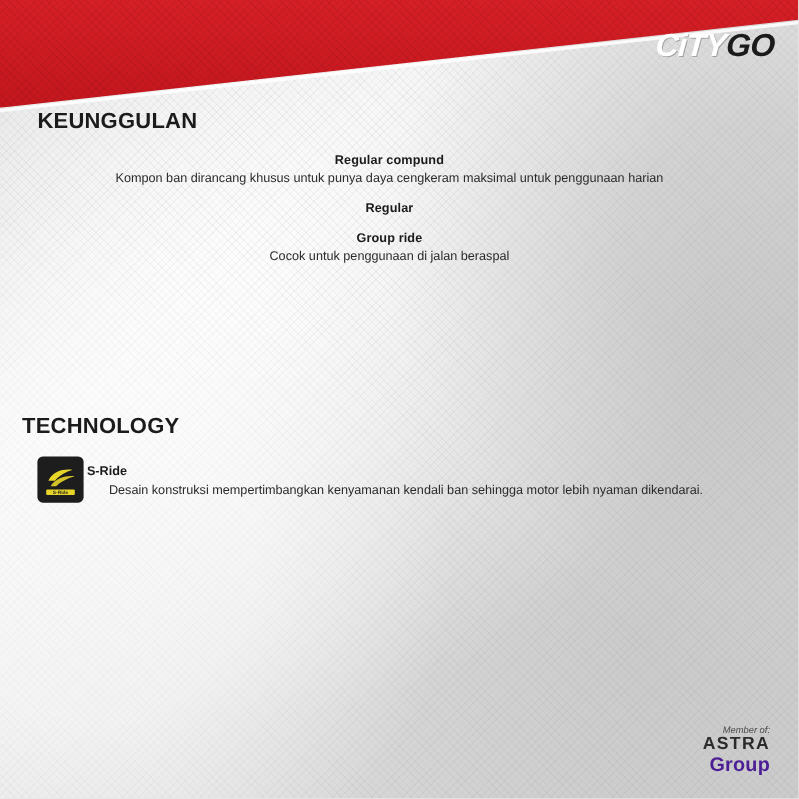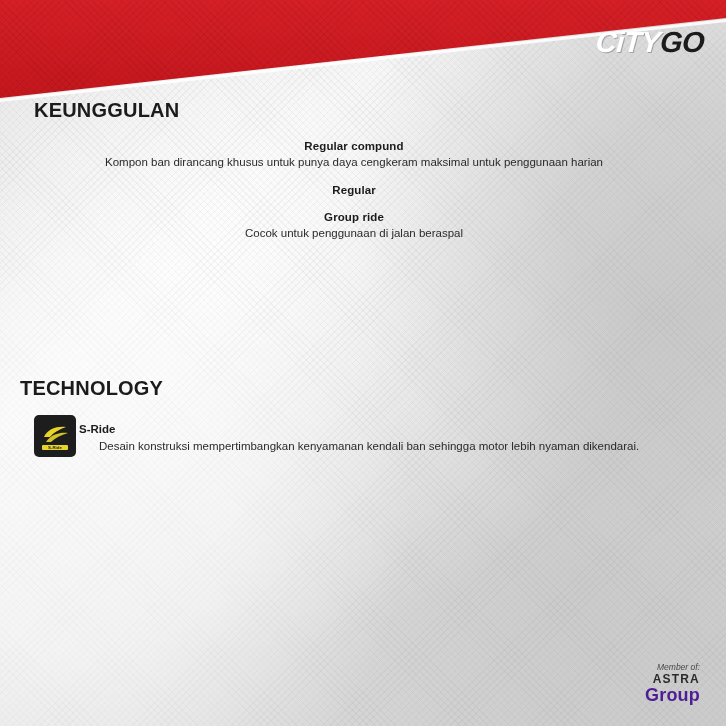--- a/index.html
+++ b/index.html
@@ -183,21 +183,21 @@
     line-height: 1;
   }
   .footer-member {
     font-size: 8.5px;
     font-style: italic;
     color: #4a4a4a;
     margin-bottom: 2px;
     text-align: right;
   }
   .footer-astra {
-    font-size: 12px;
+    font-size: 16px;
     font-weight: 700;
     letter-spacing: 1.2px;
     color: #2b2b2b;
   }
   .footer-group {
     font-size: 18px;
     font-weight: 700;
     color: #4c1d95;
     margin-top: 1px;
     letter-spacing: 0.2px;

